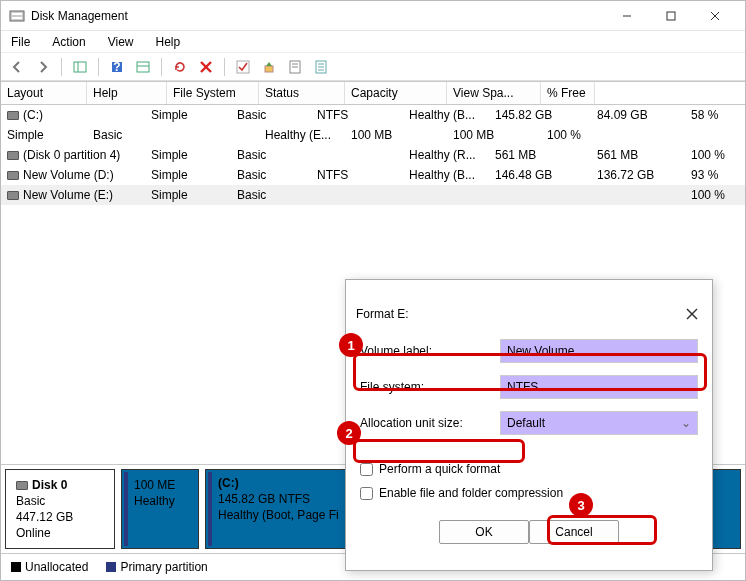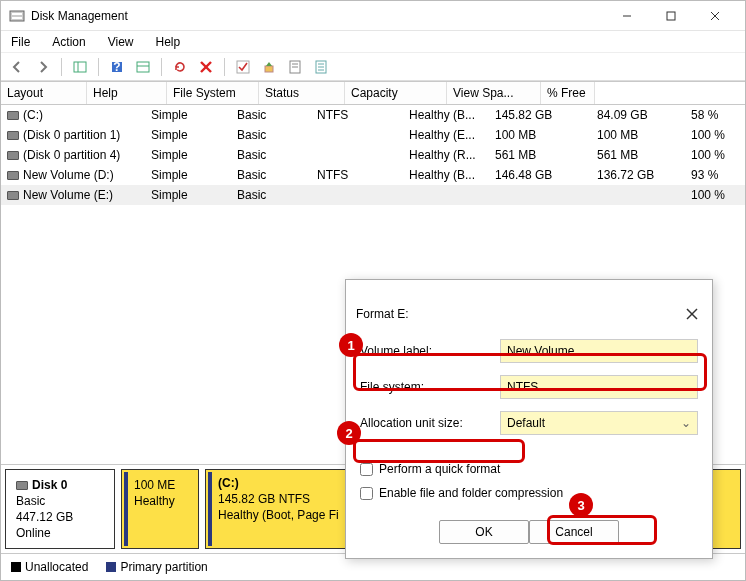--- a/index.html
+++ b/index.html
@@ -18,36 +18,36 @@
 .listhdr .col{border-right:1px solid #e0e0e0;padding:4px 6px;font-weight:400;background:#fdfdfd;overflow:hidden;white-space:nowrap;text-overflow:ellipsis}
 .listbody{flex:0 0 auto}
 .row{display:flex}
 .row .cell{padding:3px 6px;overflow:hidden;white-space:nowrap;text-overflow:ellipsis}
 .c-vol{width:144px}.c-lay{width:86px}.c-type{width:80px}.c-fs{width:92px}.c-status{width:86px}.c-cap{width:102px}.c-free{width:94px}.c-pfree{width:54px}
 .disk-ico{display:inline-block;width:12px;height:9px;background:#888;border:1px solid #555;border-radius:1px;margin-right:4px;vertical-align:-1px}
 .row.selected{background:#f0f0f0}
 .graphical{border-top:1px solid #c8c8c8;display:flex;padding:4px;gap:6px;background:#fff;margin-top:auto}
 .disk-left{width:110px;border:1px solid #333;padding:8px 10px;display:flex;flex-direction:column;gap:2px}
 .disk-left strong{font-weight:700}
-.part-box{border:1px solid #333;padding:6px 8px;display:flex;flex-direction:column;gap:2px;background:#fde047;position:relative}
+.part-box{border:1px solid #333;padding:6px 8px;display:flex;flex-direction:column;gap:2px;background:#0369a1;position:relative}
 .part-box.primary::before{content:"";position:absolute;left:2px;top:2px;bottom:2px;width:4px;background:#2a397e}
 .part-box.primary{padding-left:12px}
 .part-box .hdr{font-weight:600}
 .legend{border-top:1px solid #c8c8c8;padding:6px 10px;display:flex;gap:18px;align-items:center;font-size:11px}
 .sw{width:10px;height:10px;display:inline-block;margin-right:4px;vertical-align:-1px}
 .sw.black{background:#000}.sw.blue{background:#2a397e}
 
 .modal{position:absolute;left:344px;top:198px;width:368px;background:#fff;border:1px solid #aaa;box-shadow:2px 2px 10px rgba(0,0,0,.2);display:flex;flex-direction:column}
 .modal .mtitle{display:flex;align-items:center;padding:24px 10px 10px}
 .modal .mtitle span{flex:1}
 .close-x{width:20px;height:20px;display:flex;align-items:center;justify-content:center;font-size:14px;color:#333}
-.mbody{padding:4px 14px 14px;display:flex;flex-direction:column;gap:10px}
+.mbody{padding:4px 14px 26px;display:flex;flex-direction:column;gap:10px}
 .frow{display:flex;align-items:center;height:26px}
 .frow .flabel{width:140px}
-.frow .fval{flex:1;border:1px solid #ccc;height:24px;padding:0 6px;display:flex;align-items:center;justify-content:space-between;background:#fef9c3}
+.frow .fval{flex:1;border:1px solid #ccc;height:24px;padding:0 6px;display:flex;align-items:center;justify-content:space-between;background:#c4b5fd}
 .chev{width:10px;color:#666}
 .chk{display:flex;align-items:center;gap:6px}
 .chk input{width:13px;height:13px;accent-color:#999}
 .bbar{display:flex;justify-content:center;padding-top:10px}
 .btn{width:90px;height:24px;border:1px solid #999;background:#fdfdfd;display:flex;align-items:center;justify-content:center;border-radius:2px}
 
 .redbox{position:absolute;border:3px solid #d40000;border-radius:6px;pointer-events:none}
 .redcircle{position:absolute;width:24px;height:24px;border-radius:50%;background:#d40000;color:#fff;font-weight:700;display:flex;align-items:center;justify-content:center;font-size:13px;pointer-events:none}
 .main-area{position:relative;flex:1;display:flex;flex-direction:column}
 </style>
@@ -178,21 +178,20 @@
     <div class="cell c-vol"><span class="disk-ico"></span><span>(C:)</span></div>
     <div class="cell c-lay">Simple</div>
     <div class="cell c-type">Basic</div>
     <div class="cell c-fs">NTFS</div>
     <div class="cell c-status">Healthy (B...</div>
     <div class="cell c-cap">145.82 GB</div>
     <div class="cell c-free">84.09 GB</div>
     <div class="cell c-pfree">58 %</div>
   </div>
   <div class="row">
-    <div class="cell c-vol"><span class="disk-ico"></span><span>(Disk 0 partition 1)</span></div>
     <div class="cell c-lay">Simple</div>
     <div class="cell c-type">Basic</div>
     <div class="cell c-fs"></div>
     <div class="cell c-status">Healthy (E...</div>
     <div class="cell c-cap">100 MB</div>
     <div class="cell c-free">100 MB</div>
     <div class="cell c-pfree">100 %</div>
   </div>
   <div class="row">
     <div class="cell c-vol"><span class="disk-ico"></span><span>(Disk 0 partition 4)</span></div>

